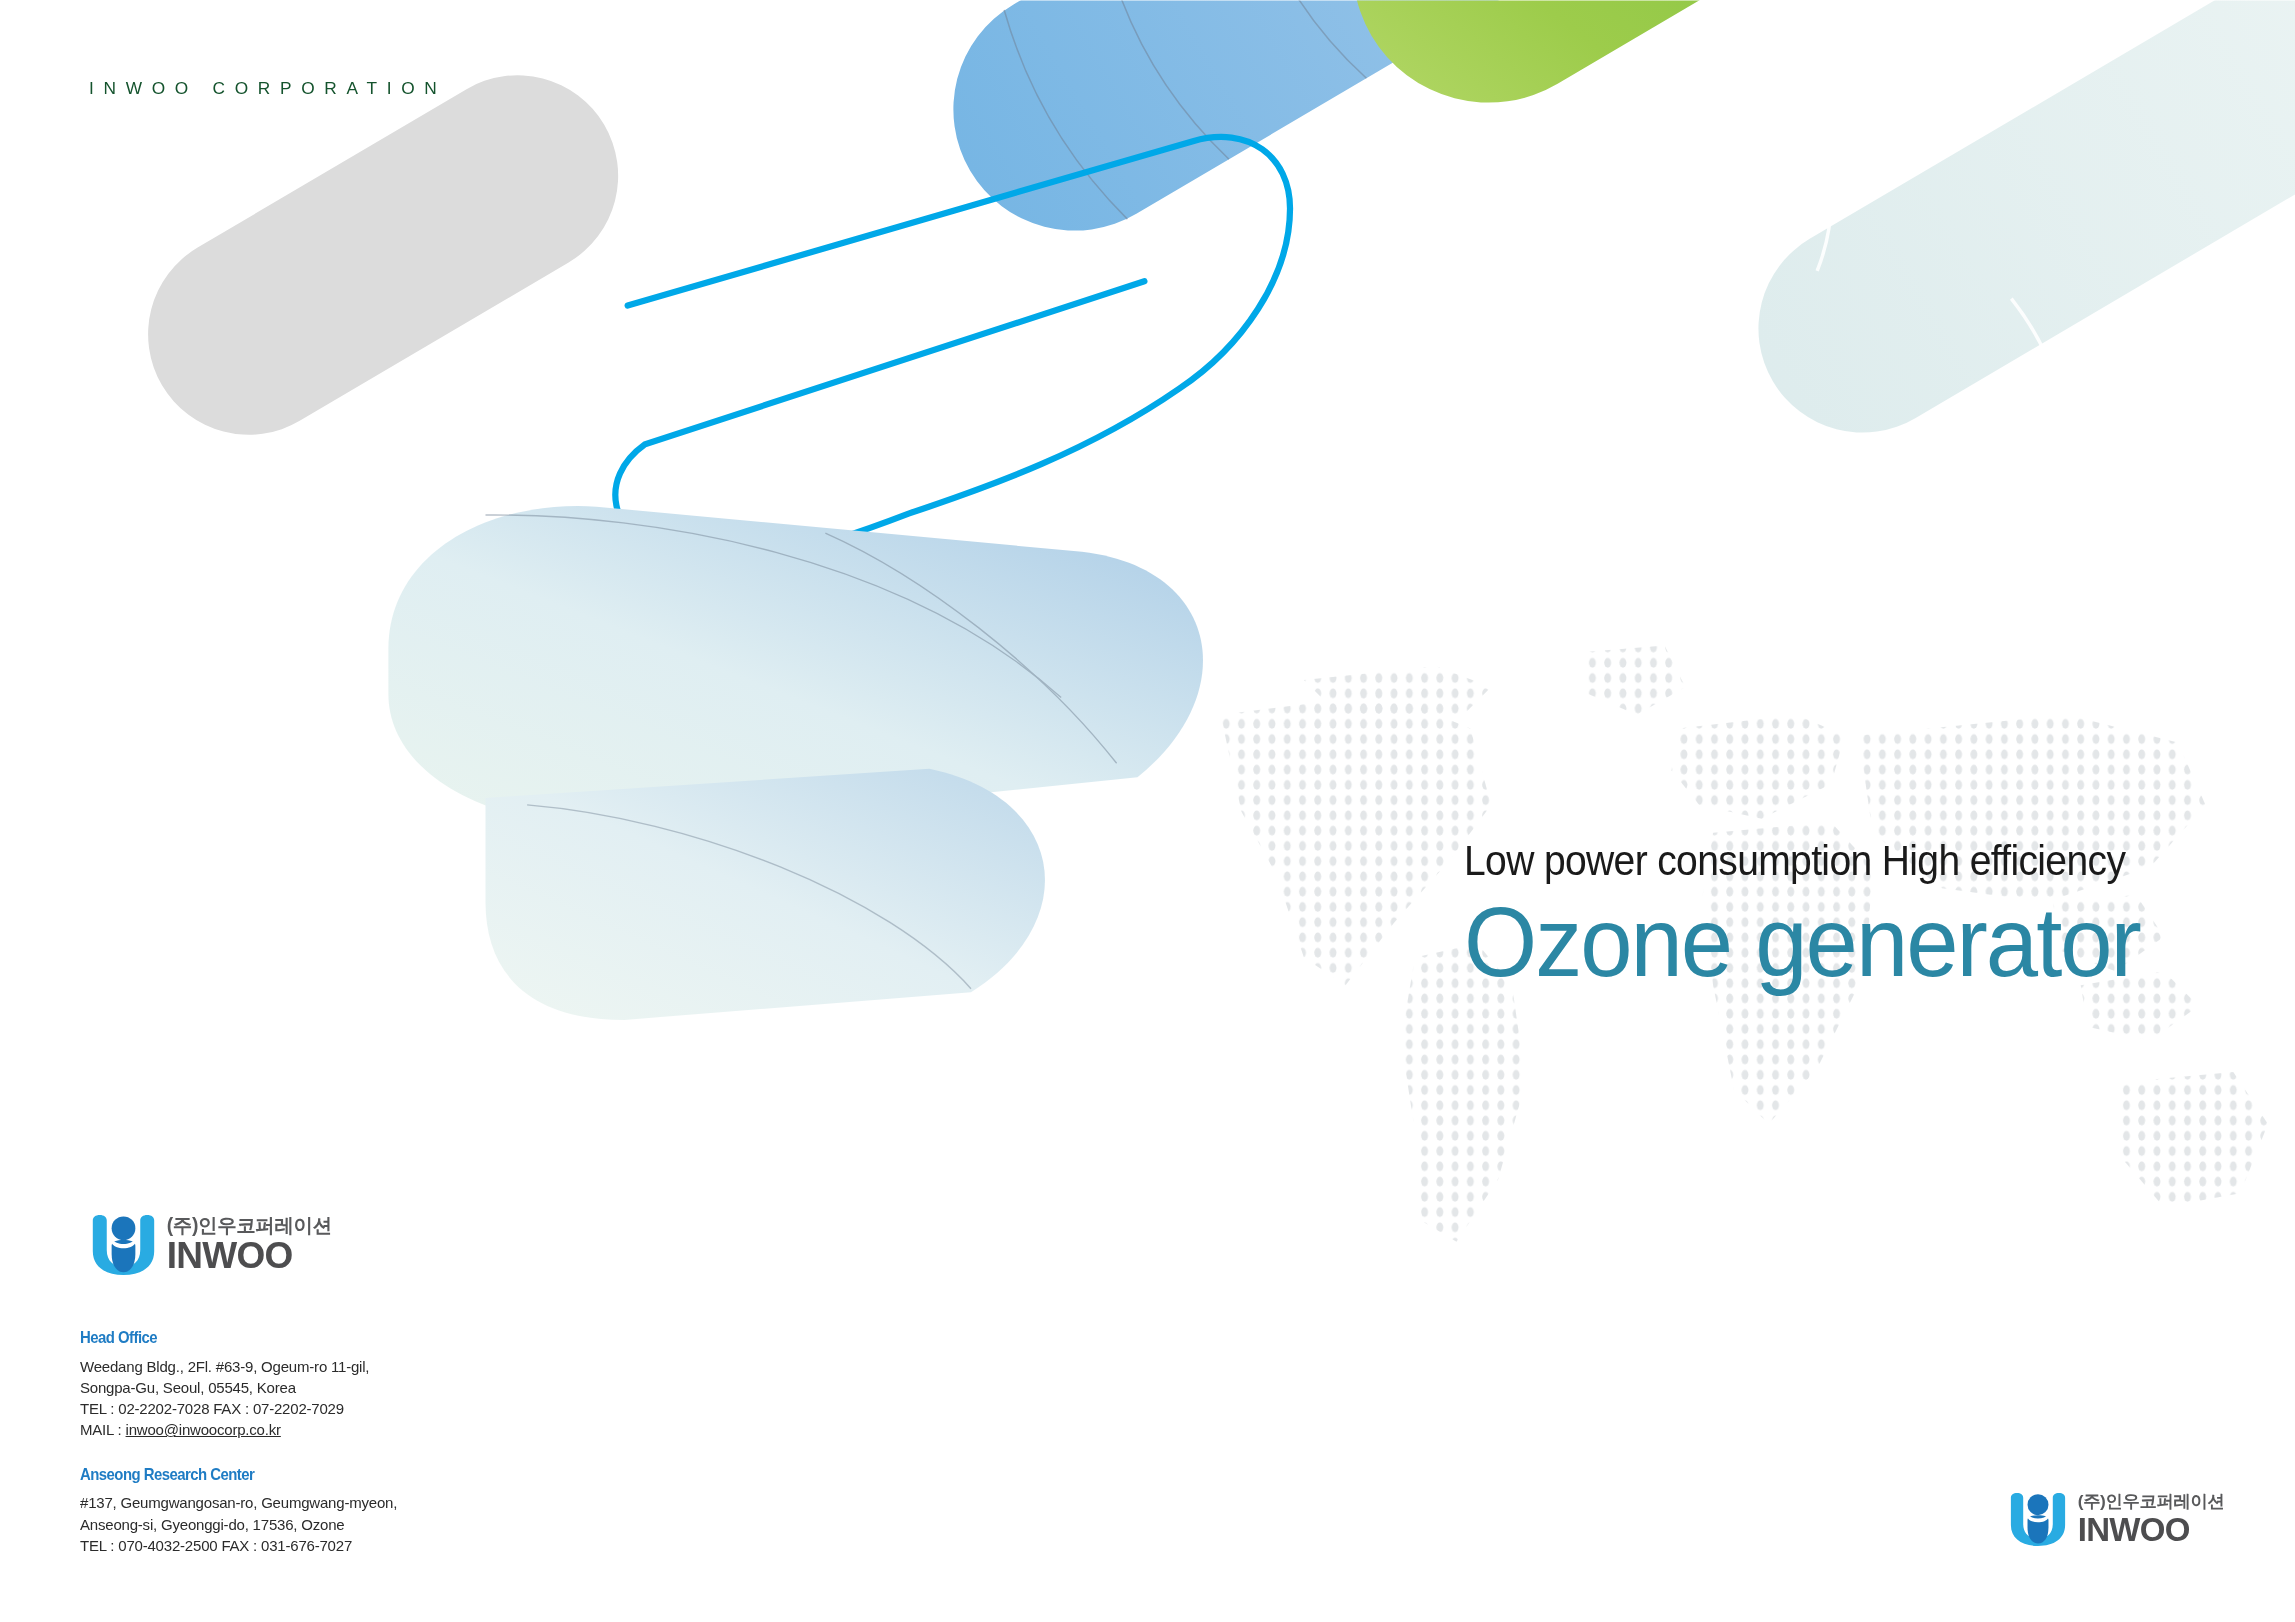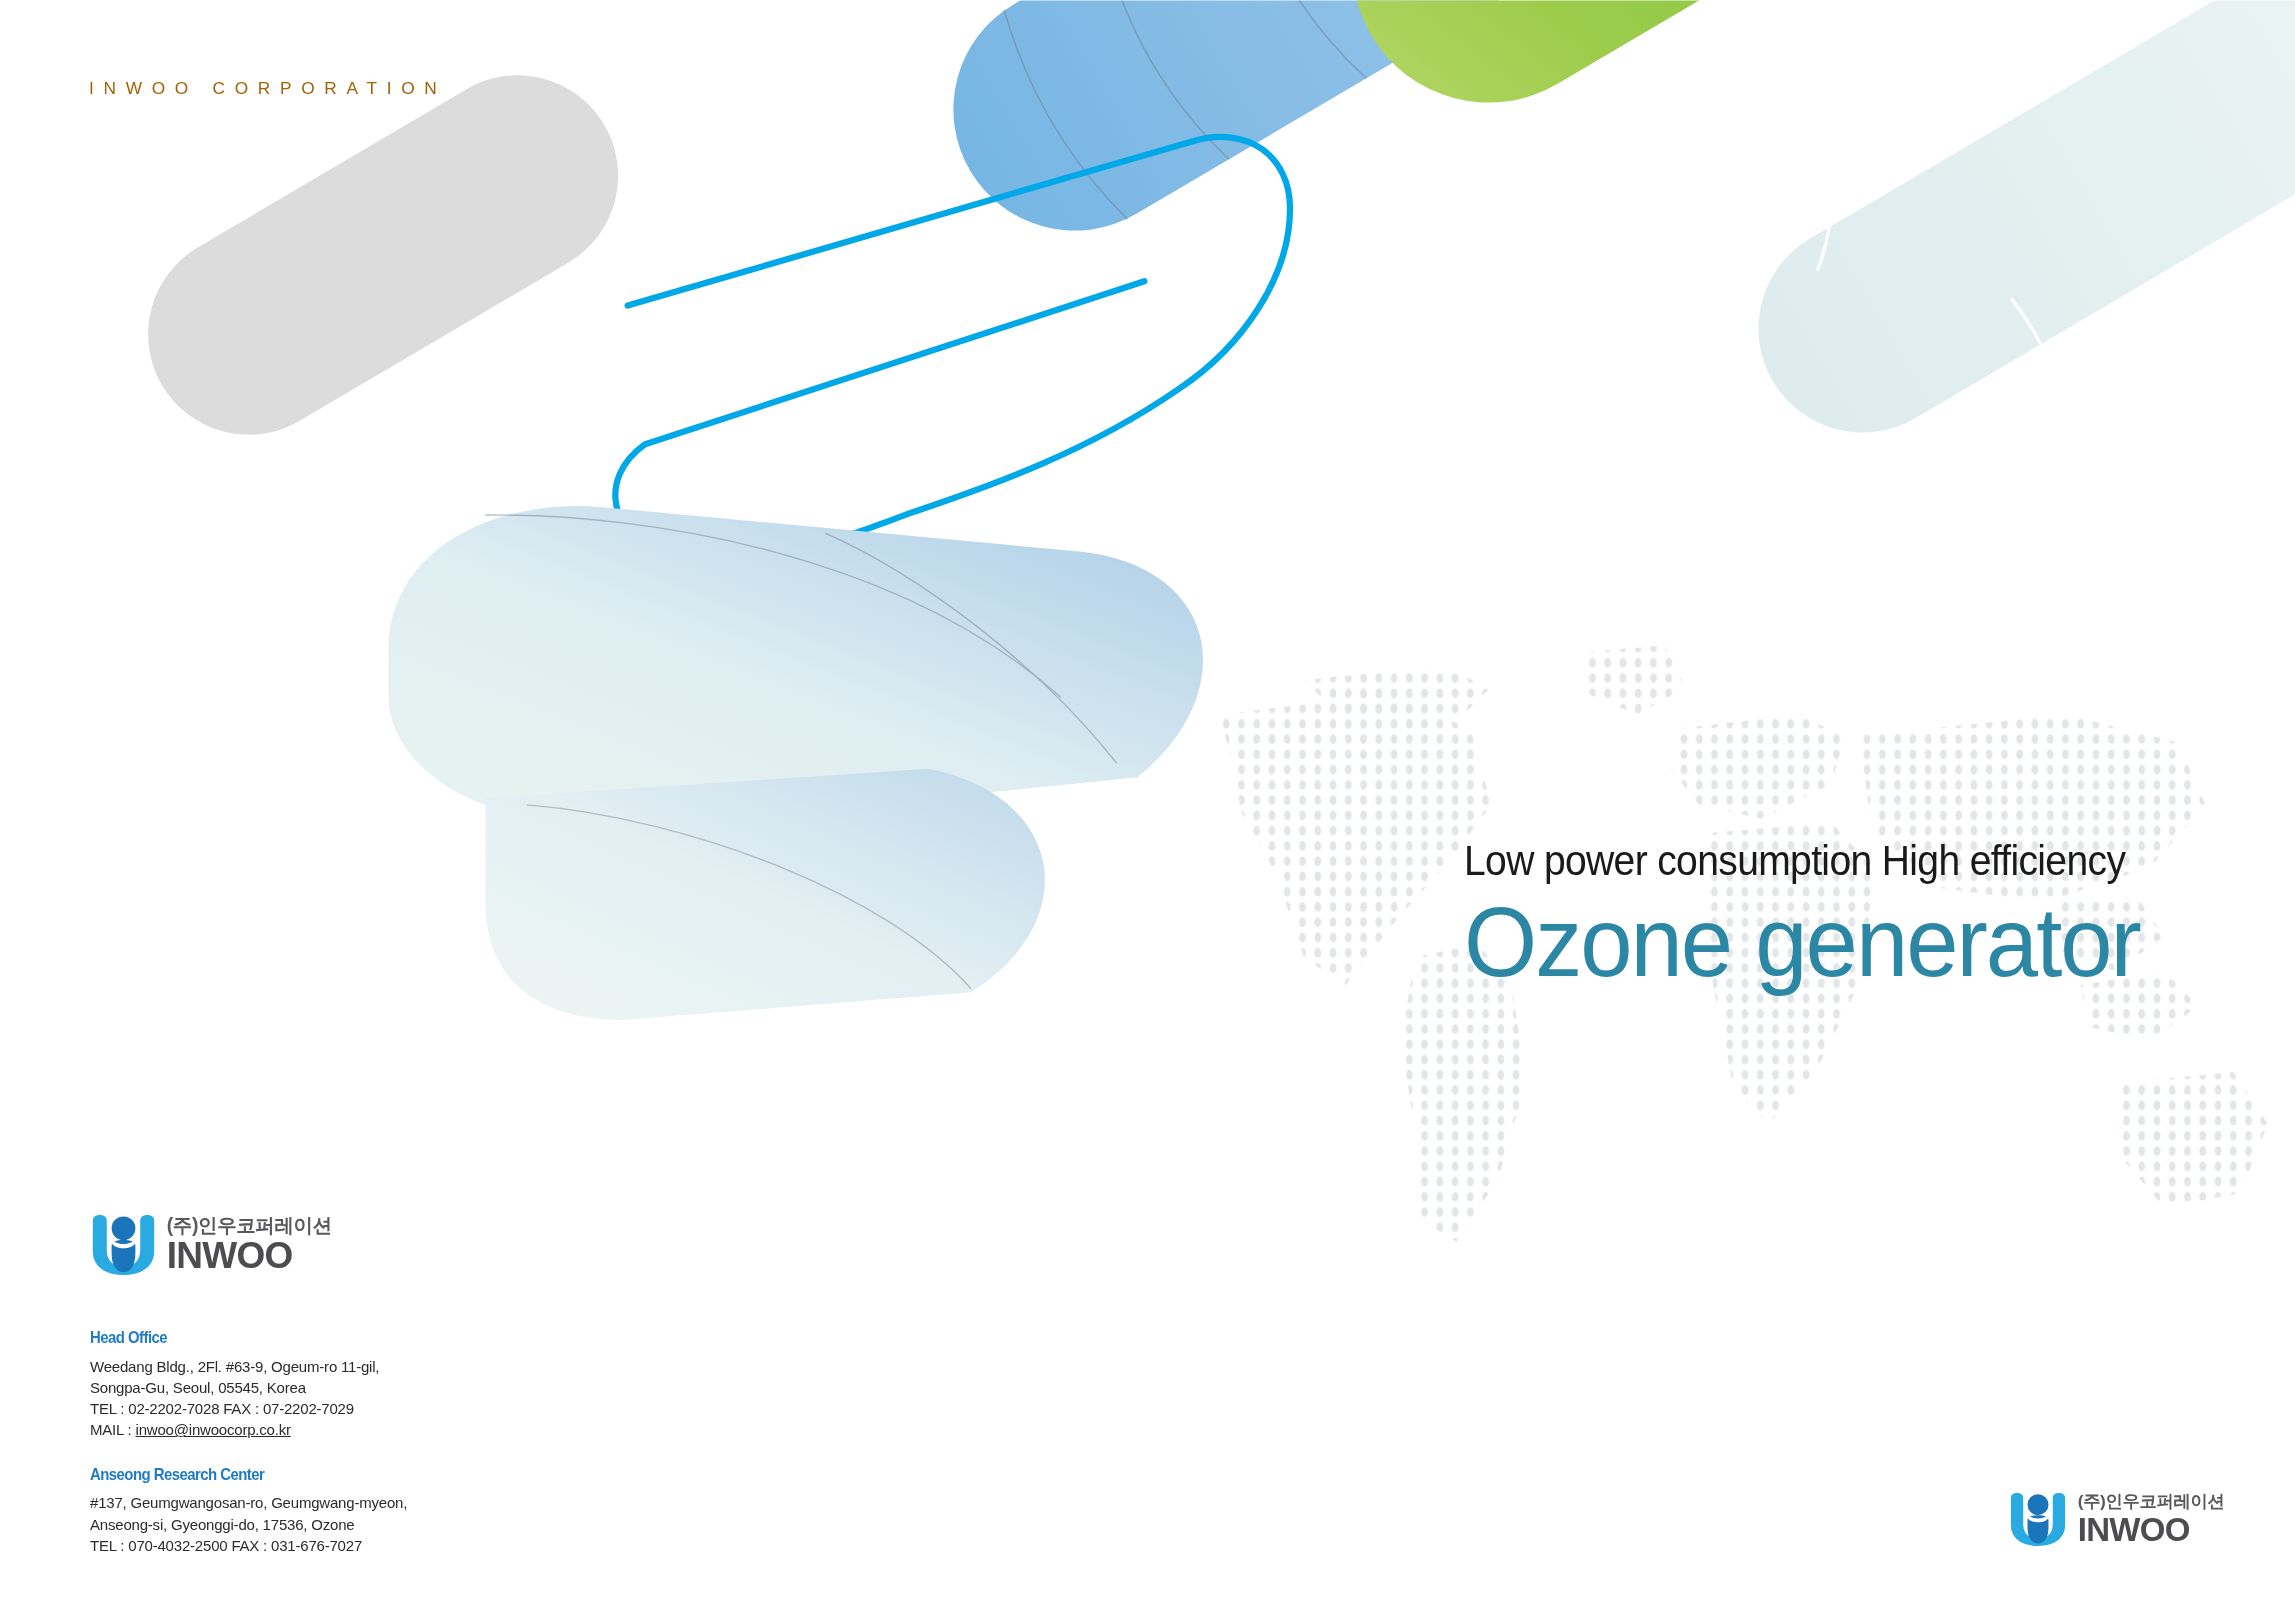--- a/index.html
+++ b/index.html
@@ -16,21 +16,21 @@
   }
   
   #art{position:absolute;inset:0;width:2295px;height:1623px;}
 
   
   .kicker{
     position:absolute;
     left:89px; top:78px;
     font-size:17.3px;
     letter-spacing:9.7px;
-    color:#a16207;
+    color:#14532d;
     font-weight:400;
     white-space:nowrap;
   }
 
   
   .headline-block{
     position:absolute;
     left:1464px; top:839px;
     width:798px;
   }
@@ -77,21 +77,21 @@
   #logo-main .logo-kr{font-size:19.4px;}
   #logo-main .logo-en{font-size:37px;margin-top:2.1px;}
 
   #logo-footer{left:2008px;top:1493px;}
   #logo-footer .logo-kr{font-size:17.3px;}
   #logo-footer .logo-en{font-size:33px;margin-top:2.1px;}
 
   
   .contact{
     position:absolute;
-    left:90px; top:1328px;
+    left:80px; top:1328px;
     width:624px;
   }
   .contact-head{
     color:#1f7cc4;
     font-weight:700;
     font-size:16.6px;
     letter-spacing:-0.6px;
     transform:scaleX(.9);
     transform-origin:left center;
     margin-bottom:7.6px;

